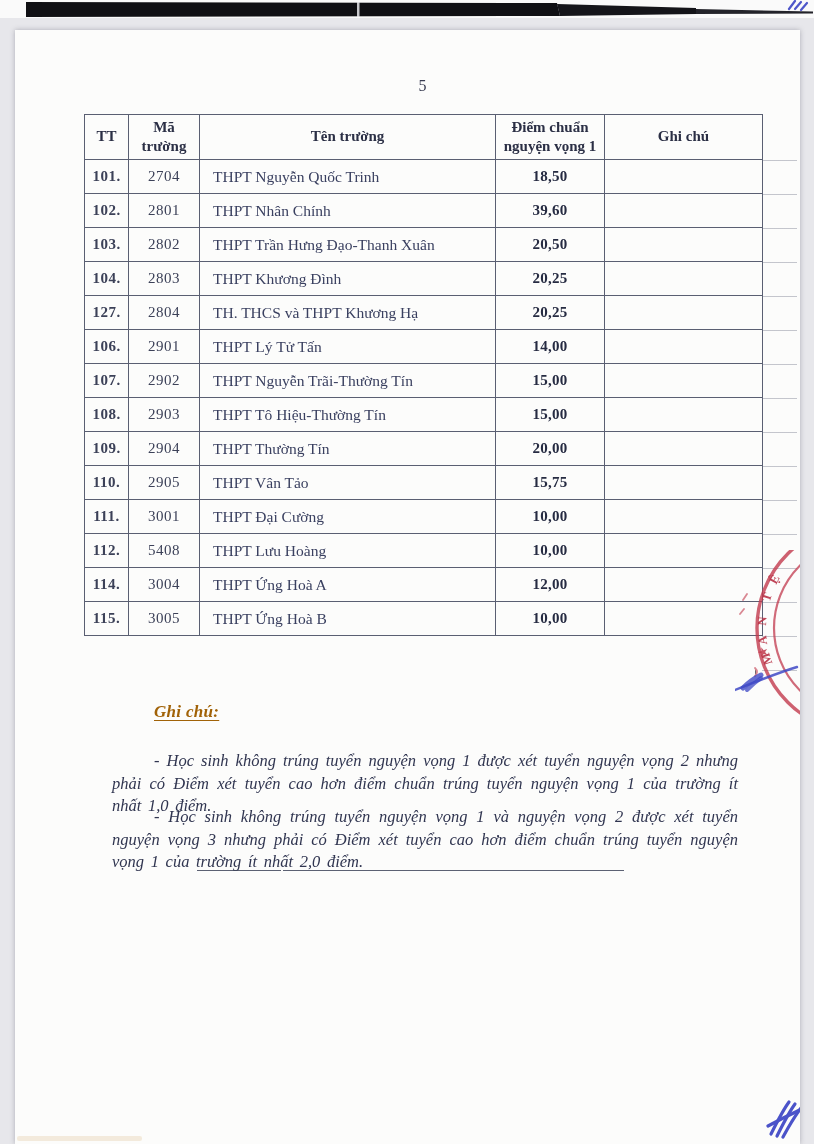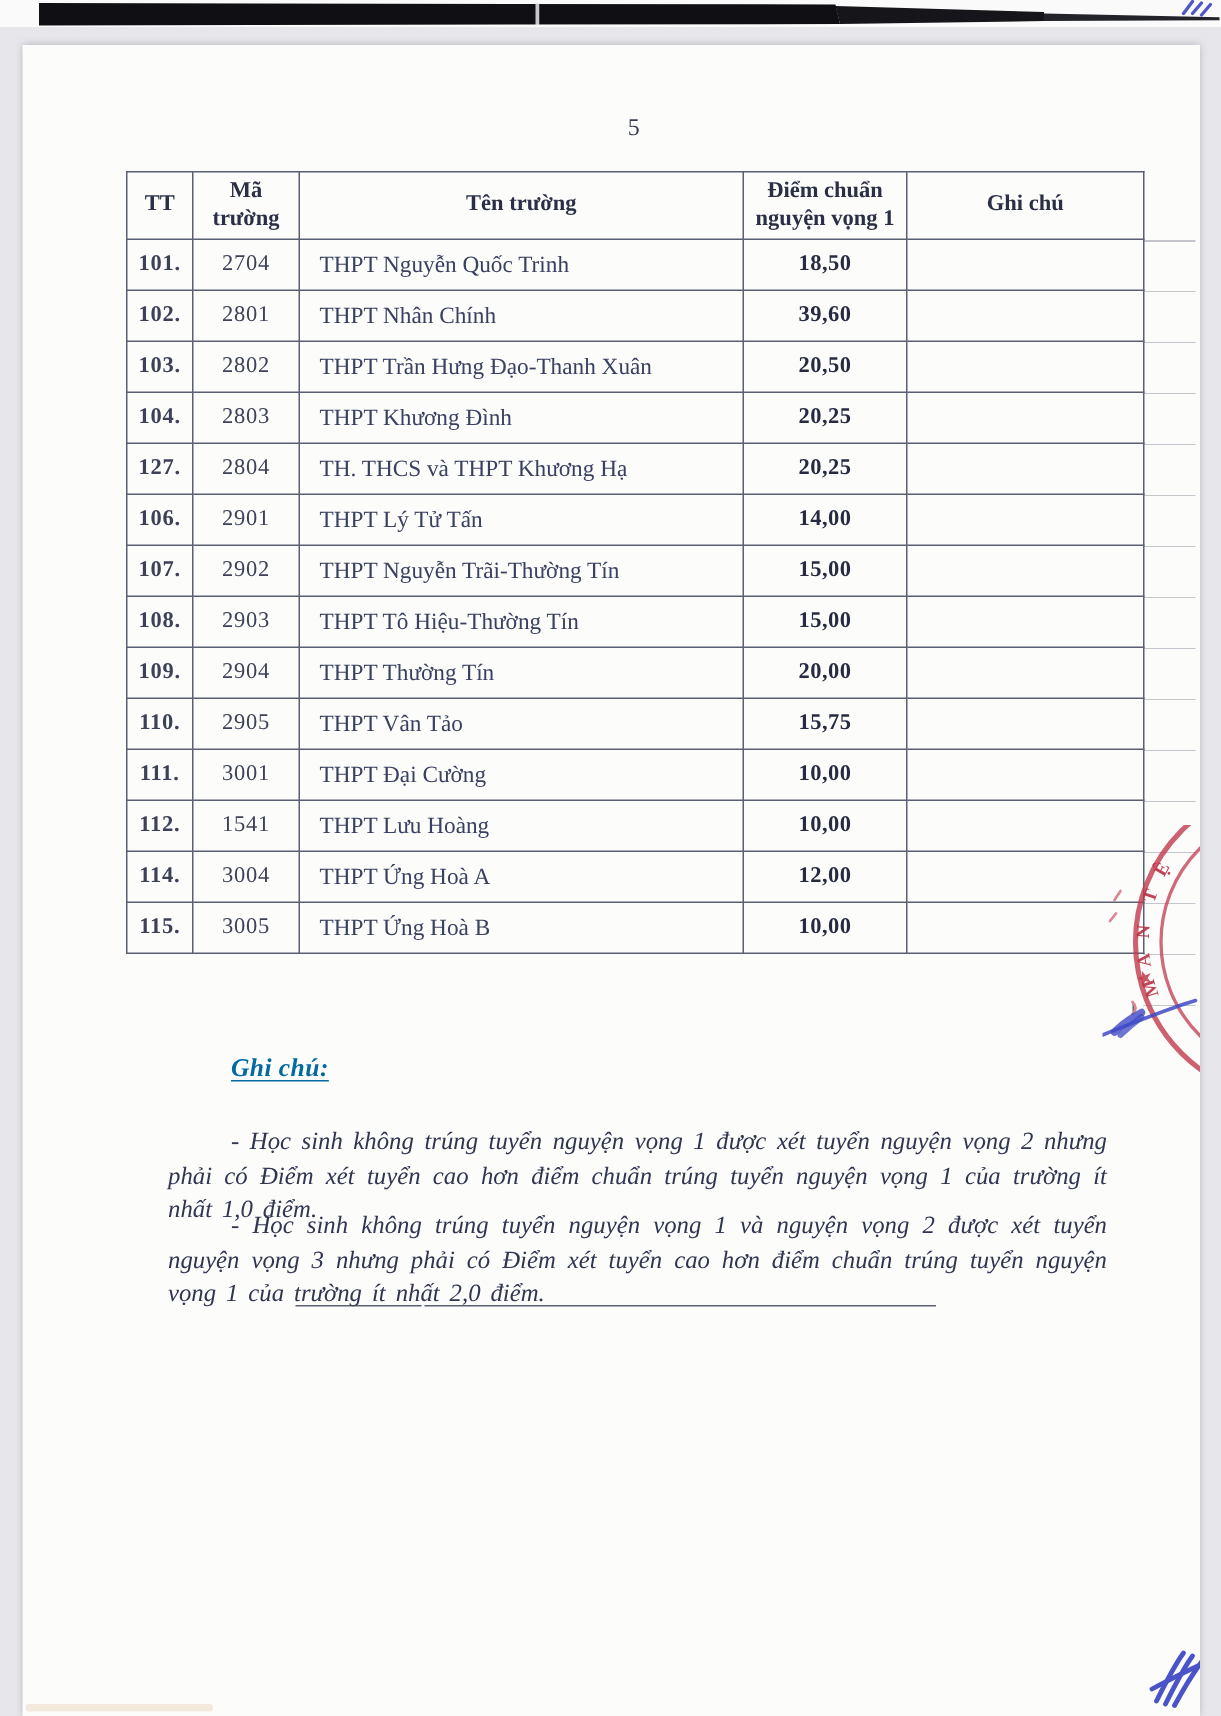--- a/index.html
+++ b/index.html
@@ -34,21 +34,21 @@
   td.cell-code{text-align:center;font-size:15px;color:#3c4158;letter-spacing:.5px;}
   td.cell-name{text-align:left;padding-left:13px;color:#3a4060;}
   td.cell-score{text-align:center;font-weight:bold;font-size:15px;color:#262b42;letter-spacing:.3px;}
   .row-line-extensions{
     position:absolute;left:747px;top:130px;width:35px;height:515px;
     background:repeating-linear-gradient(to bottom,rgba(95,100,120,.55) 0 1px,transparent 1px 34px);
     opacity:.65;pointer-events:none;
   }
   .notes-heading{
     position:absolute;left:139px;top:672px;
-    font-weight:bold;font-style:italic;font-size:17px;color:#0369a1;
+    font-weight:bold;font-style:italic;font-size:17px;color:#a16207;
     text-decoration:underline;text-underline-offset:3px;letter-spacing:.3px;
   }
   .note-para{
     position:absolute;left:97px;width:626px;
     font-style:italic;font-size:16.5px;line-height:22.5px;color:#303550;
     text-align:justify;text-indent:42px;word-spacing:2.5px;
   }
   .note-para.p1{top:720px;}
   .note-para.p2{top:776px;}
   .underline-seg{position:absolute;height:0;border-bottom:1.6px solid #40455a;opacity:.85;}
@@ -188,21 +188,21 @@
     <tr>
       <td class="cell-tt">111.</td>
       <td class="cell-code">3001</td>
       <td class="cell-name">THPT Đại Cường</td>
       <td class="cell-score">10,00</td>
       <td class="cell-note"></td>
     </tr>
 
     <tr>
       <td class="cell-tt">112.</td>
-      <td class="cell-code">1541</td>
+      <td class="cell-code">5408</td>
       <td class="cell-name">THPT Lưu Hoàng</td>
       <td class="cell-score">10,00</td>
       <td class="cell-note"></td>
     </tr>
 
 
     <tr>
       <td class="cell-tt">114.</td>
       <td class="cell-code">3004</td>
       <td class="cell-name">THPT Ứng Hoà A</td>

